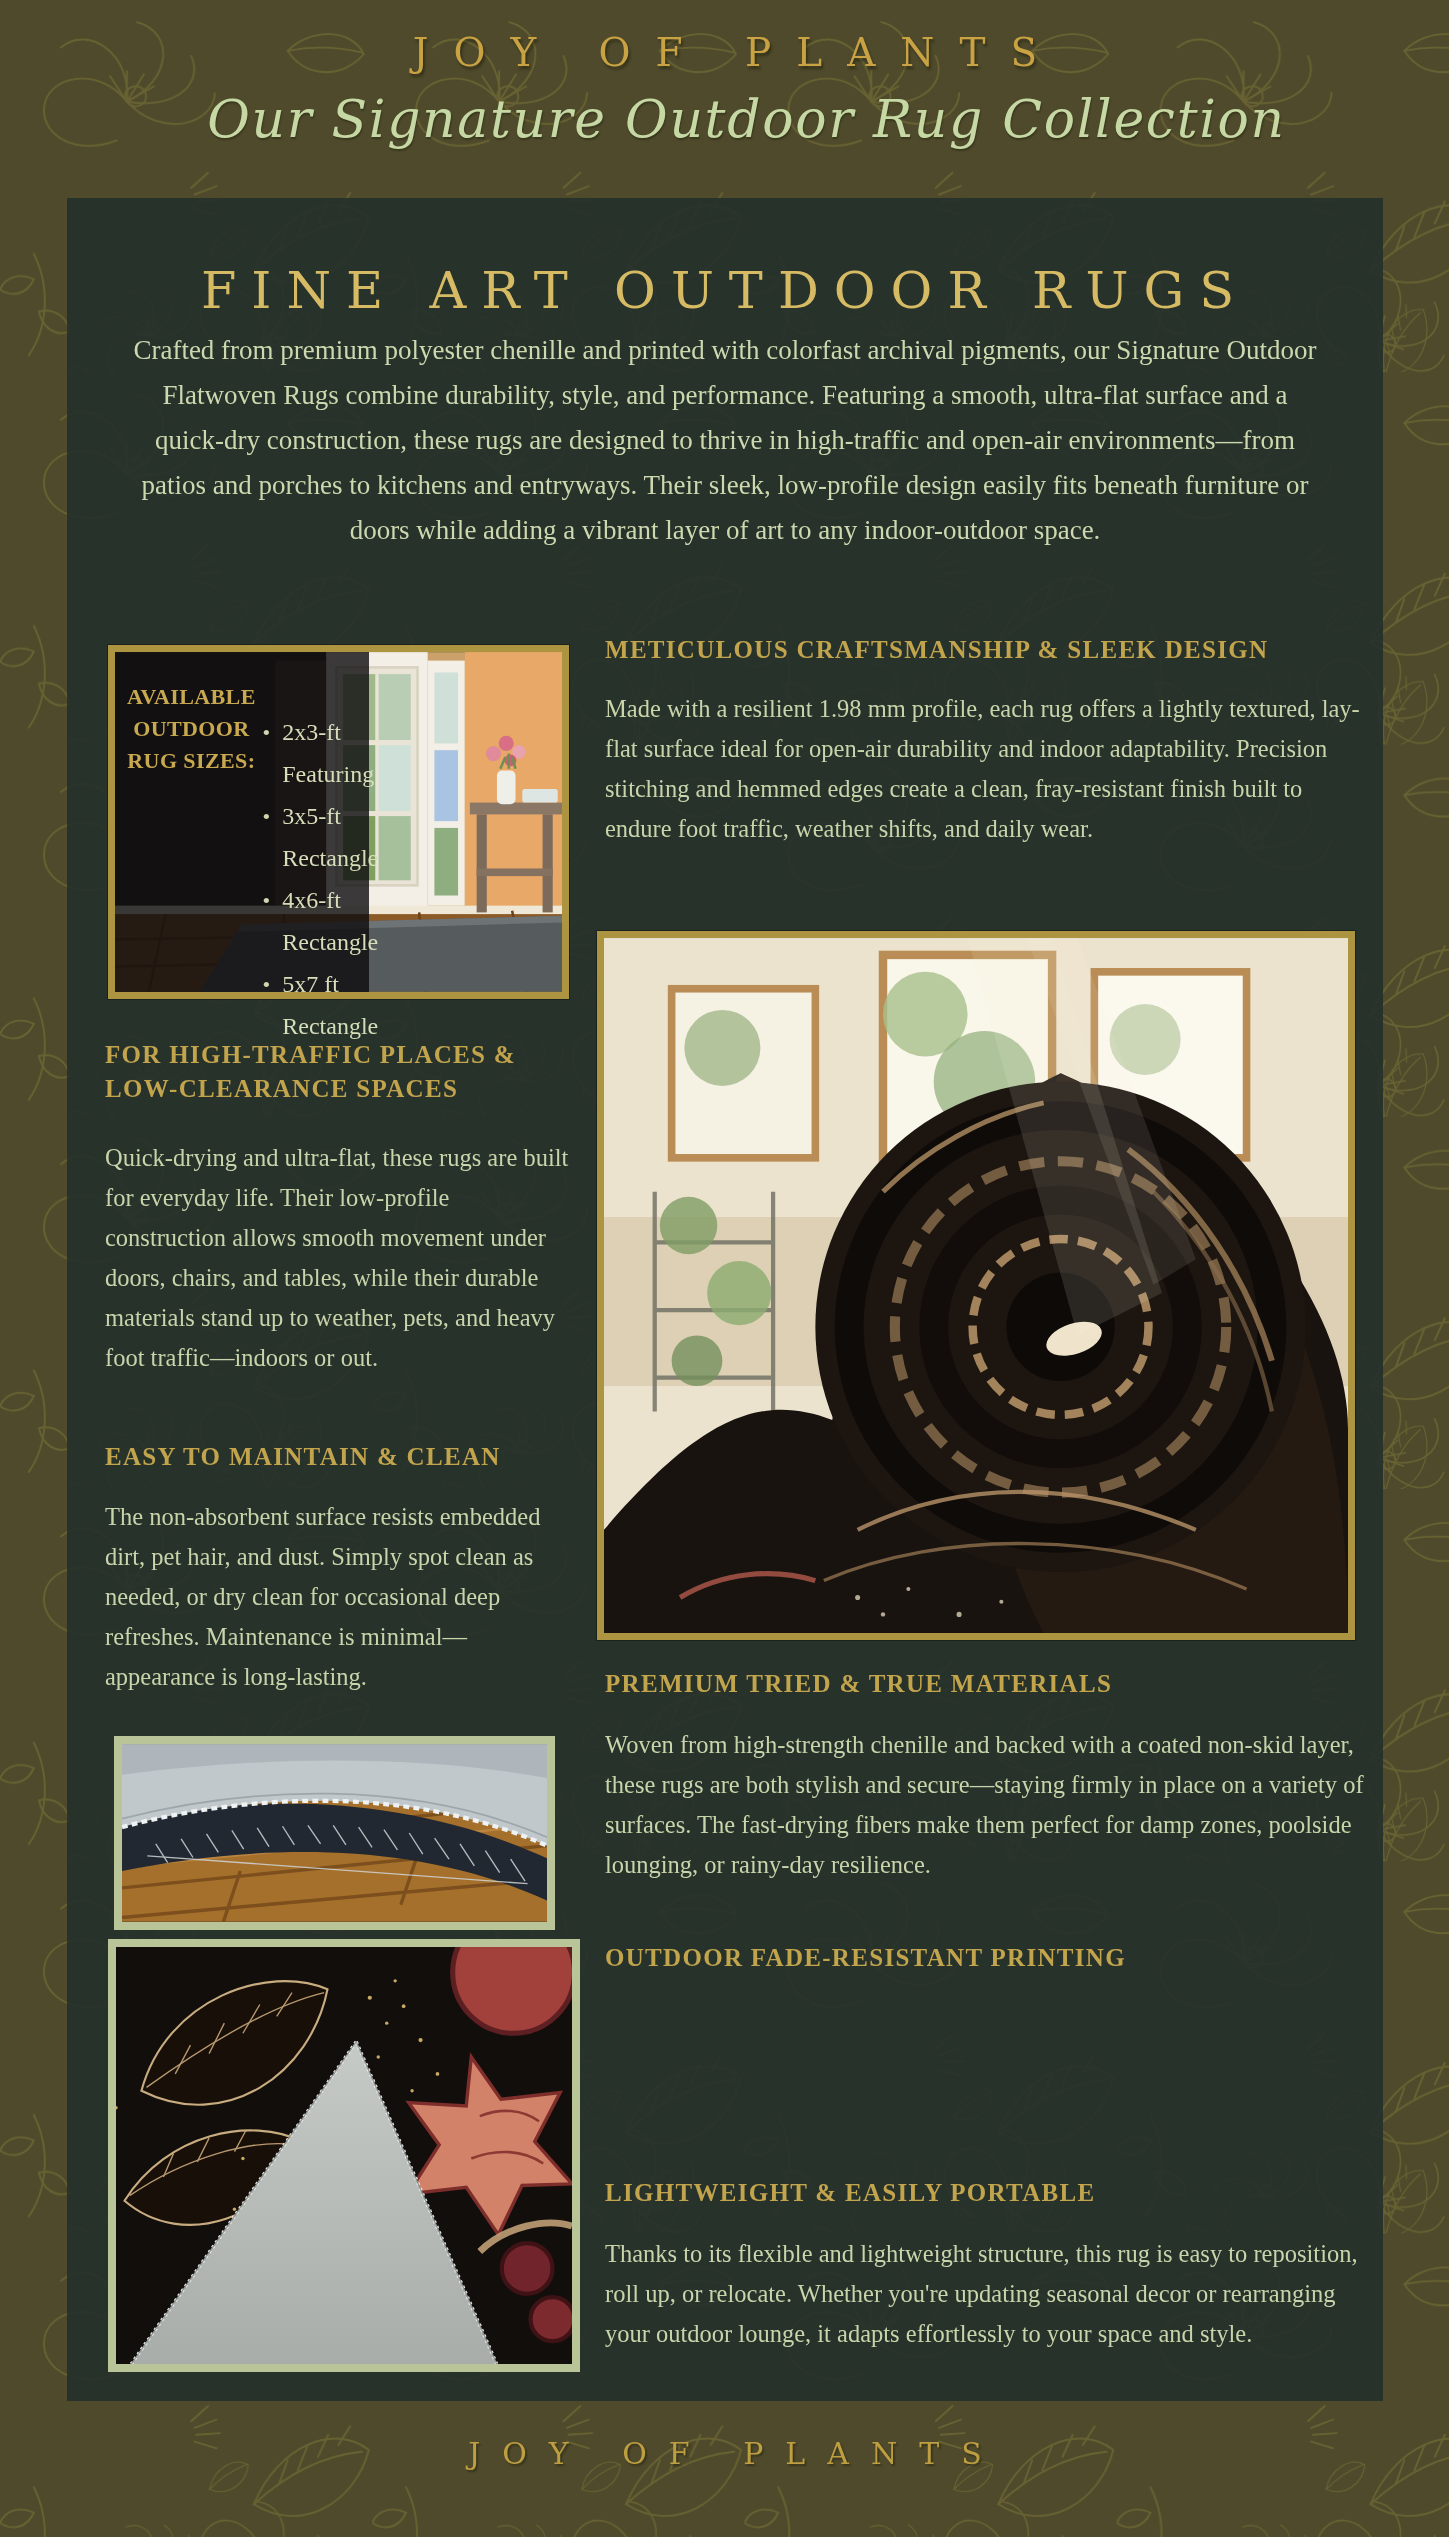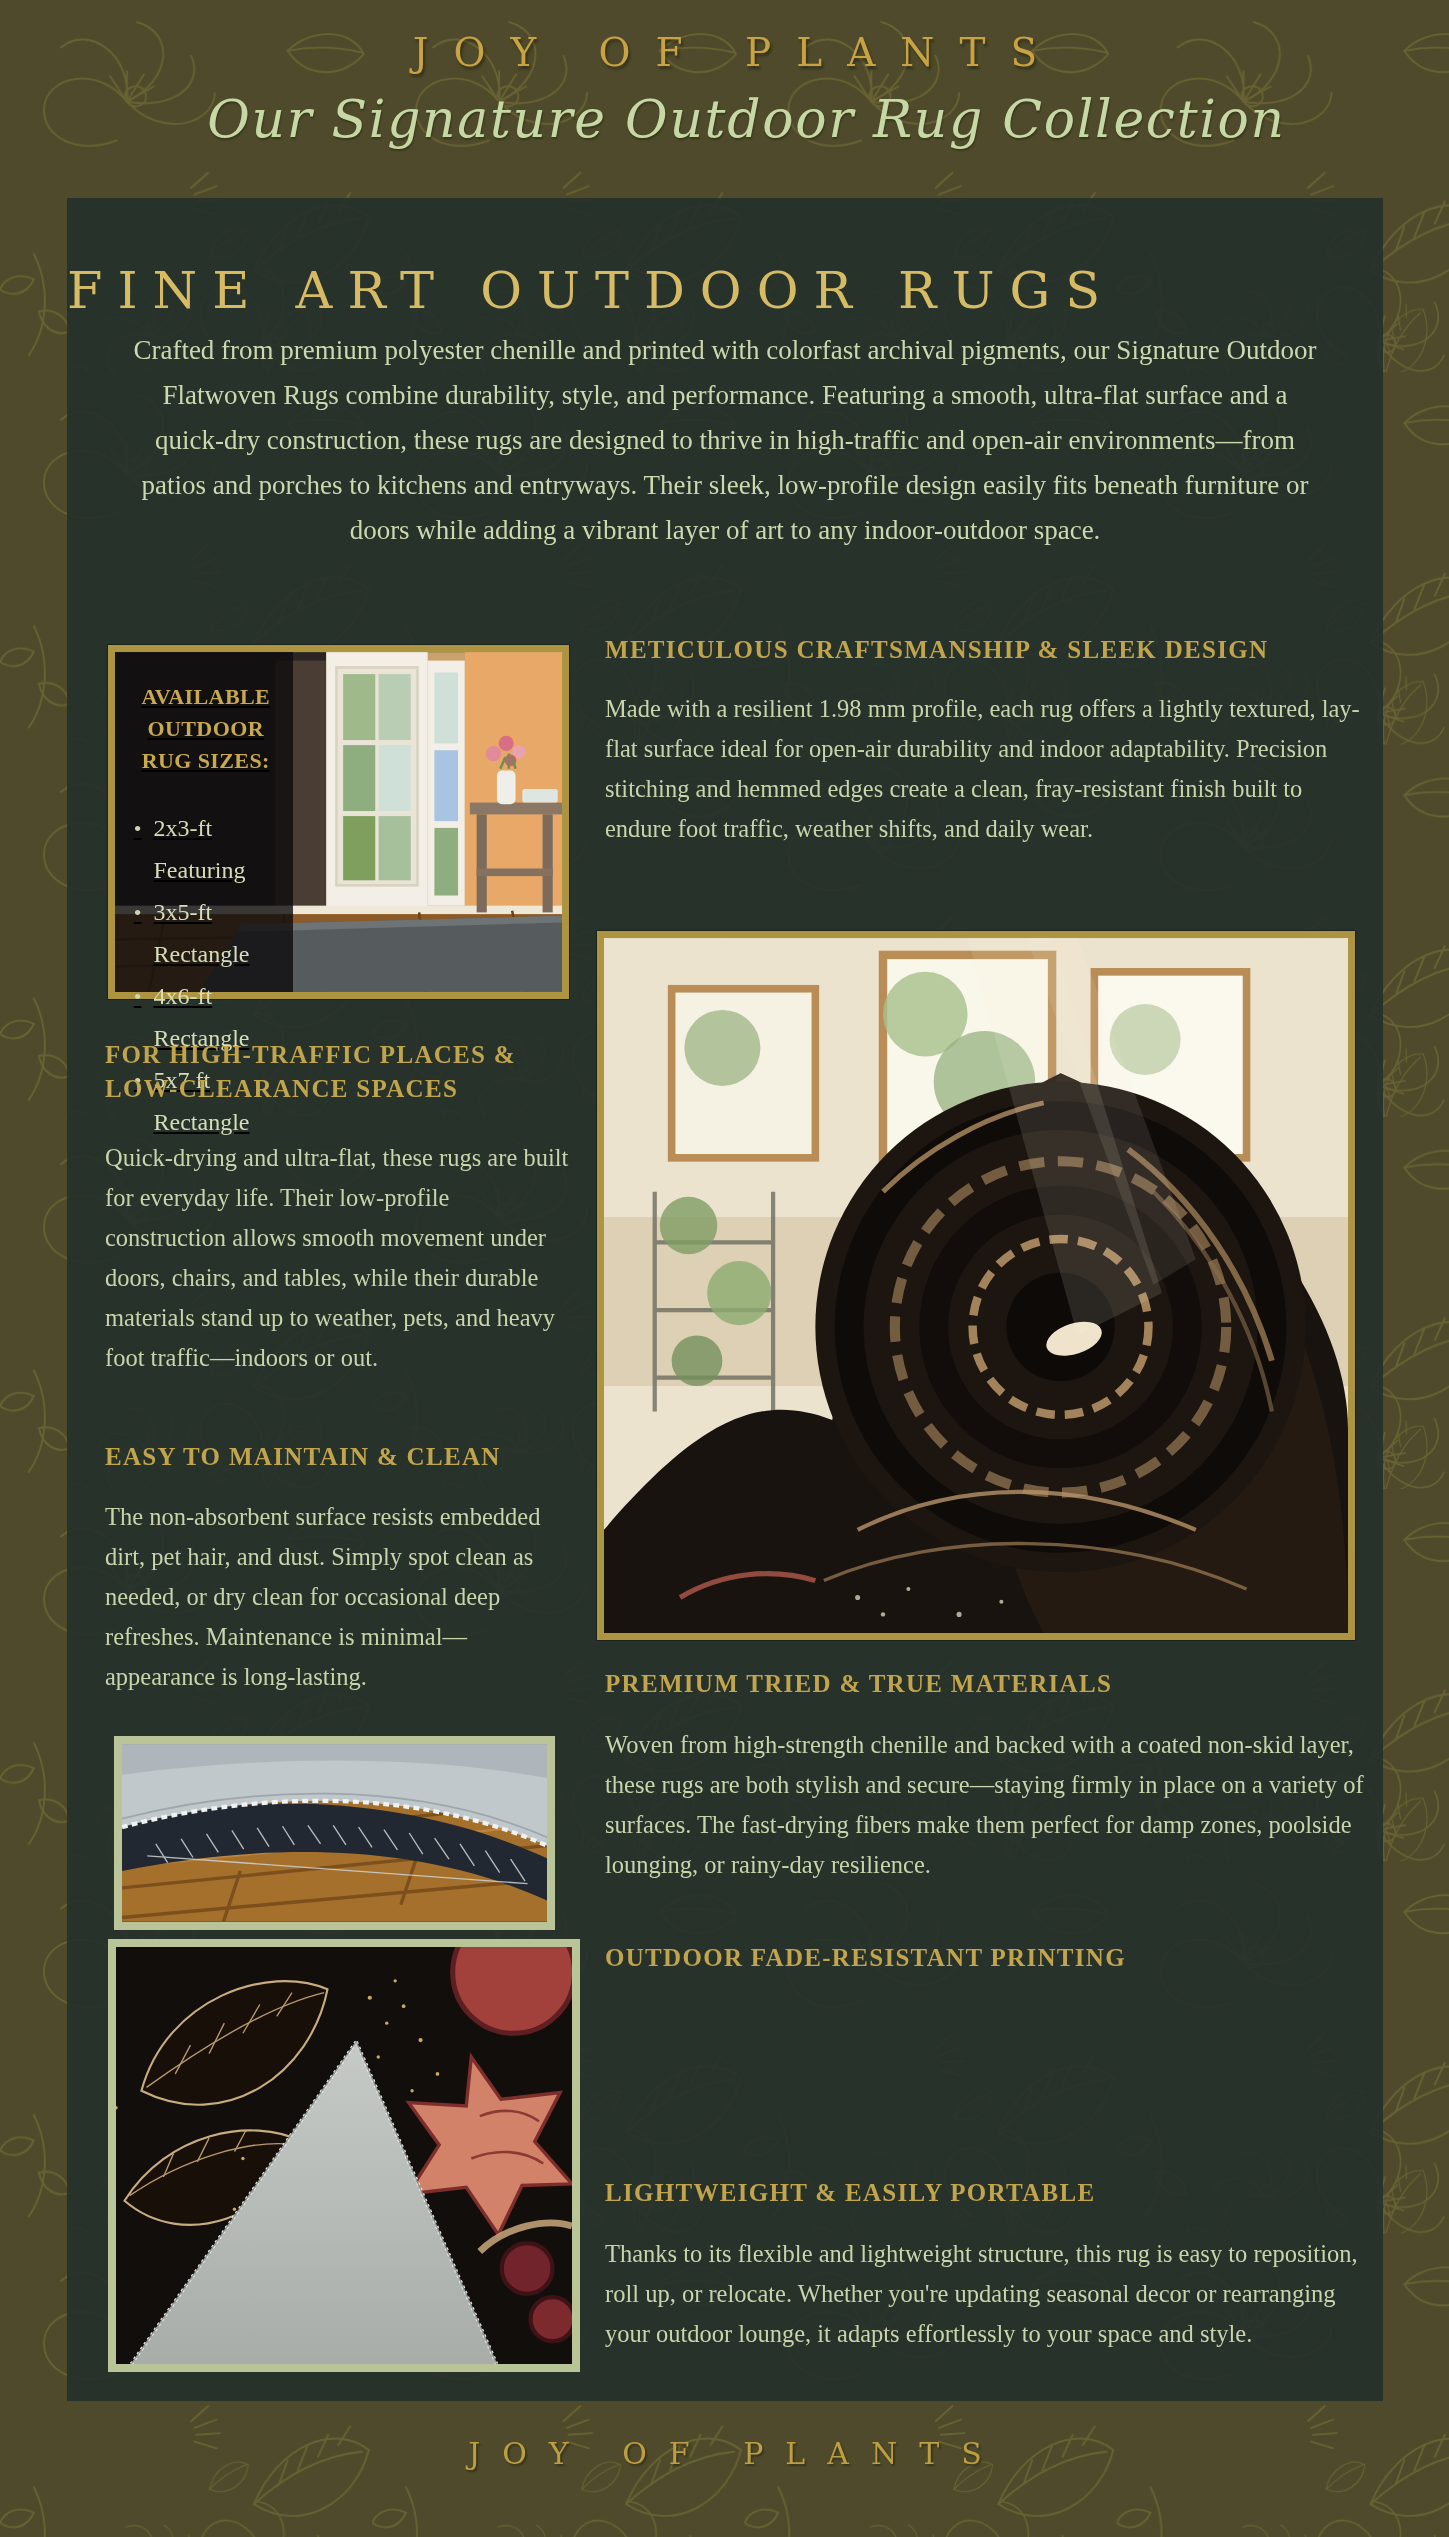--- a/index.html
+++ b/index.html
@@ -6,41 +6,41 @@
   body{width:1450px;height:2538px;position:relative;overflow:hidden;
        background:#4e4a2b;font-family:"Liberation Serif",serif;}
   .bg-pattern{position:absolute;left:0;top:0;z-index:0;}
   .page-header{position:absolute;left:0;top:30px;width:100%;text-align:center;z-index:3;}
   .brand{font-family:"DejaVu Serif",serif;font-size:39px;letter-spacing:25px;
          color:#c9a243;text-shadow:1.7px 2.5px 2.5px rgba(20,20,5,.45);font-weight:400;text-indent:25px;}
   .subtitle{margin-top:13.5px;font-family:"DejaVu Serif",serif;font-style:italic;
             font-size:52px;color:#c6d8a4;letter-spacing:1.7px;text-shadow:0.8px 1.7px 1.7px rgba(20,20,5,.35);padding-left:43px;}
   .panel{position:absolute;left:67px;top:198px;width:1316px;height:2203px;
          background:rgba(36,48,43,0.90);z-index:2;}
-  .panel-title{position:absolute;top:29px;left:0;width:100%;text-align:left;
+  .panel-title{position:absolute;top:29px;left:0;width:100%;text-align:center;
          font-family:"DejaVu Serif",serif;font-size:51px;font-weight:400;
          letter-spacing:15px;color:#d6bb64;}
   .intro{position:absolute;top:103px;left:59px;width:1198px;text-align:center;
          font-size:27px;line-height:45px;color:#cdd8af;}
   .gold-h{position:absolute;font-size:25px;font-weight:700;letter-spacing:1.3px;
           color:#c2a44c;line-height:34px;}
   .body-text{position:absolute;font-size:24.5px;line-height:40px;color:#c9d4ab;}
   .rcol{left:538px;width:770px;}
   .lcol{left:38px;width:467px;}
   figure{margin:0;position:absolute;}
   .gold-frame{border:7.6px solid #ad9440;box-shadow:0 0 0 0.8px rgba(0,0,0,.4);}
   .sage-frame{border:8.5px solid #b9c598;}
   figure svg{display:block;}
   .photo-sizes{left:41px;top:447px;}
   .photo-roll{left:530px;top:733px;}
   .photo-fold{left:47px;top:1538px;}
   .photo-corner{left:41px;top:1741px;}
-  .sizes-overlay{position:absolute;left:0;top:0;bottom:0;width:178px;
-      background:rgba(12,11,14,0.80);display:flex;flex-direction:column;
-      padding:29px 8.5px 0 12px;box-sizing:border-box;text-decoration:underline;}
+  .sizes-overlay{position:absolute;left:0;top:0;bottom:0;width:254px;
+      background:rgba(12,11,14,0.80);display:flex;flex-direction:row;
+      padding:29px 8.5px 0 12px;box-sizing:border-box;}
   .sizes-heading{font-size:22px;line-height:32px;font-weight:700;color:#c9a94f;
       text-align:center;letter-spacing:0.4px;}
   .sizes-list{list-style:none;margin:30px 0 0 6.8px;padding:0;}
   .sizes-list li{display:flex;align-items:baseline;gap:12px;font-size:24px;
       line-height:42px;color:#d6deb9;}
   .dot{font-size:22px;color:#cdd6ae;}
   .page-footer{position:absolute;left:0;top:2436px;width:100%;text-align:center;z-index:3;}
   .footer-brand{font-family:"DejaVu Serif",serif;font-size:30px;letter-spacing:22px;
       text-indent:22px;color:#bd9e41;text-shadow:1.7px 1.7px 1.7px rgba(20,20,5,.4);}
 </style>

